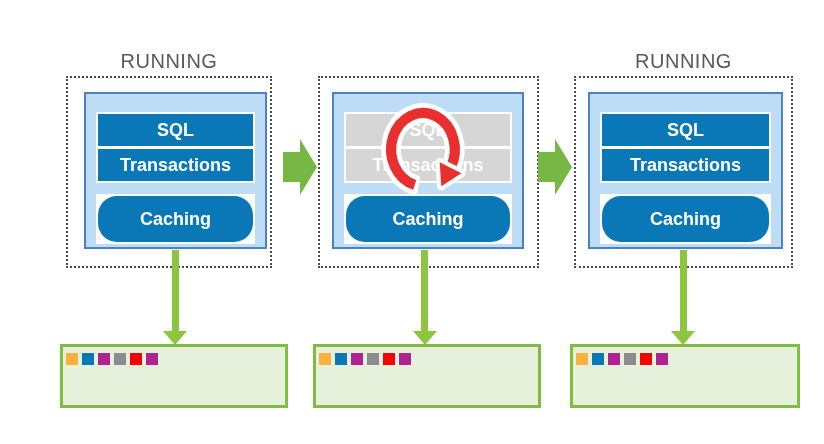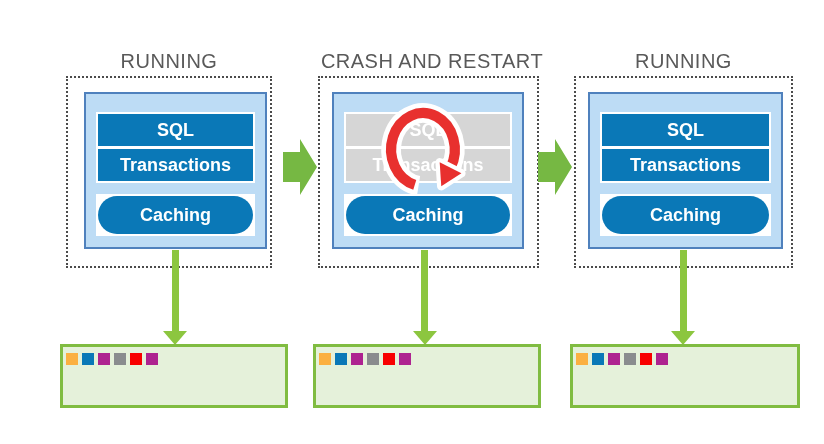--- a/index.html
+++ b/index.html
@@ -48,21 +48,21 @@
   .layer {
     height: 32px;
     background: #0a78b7;
     color: #ffffff;
     font-size: 18px;
     font-weight: bold;
     display: flex;
     align-items: center;
     justify-content: center;
   }
-  .layer.tall { height: 38px; border-radius: 19px; }
+  .layer.tall { height: 46px; border-radius: 19px; }
   .layer.off { background: #d6d6d6; }
 
   
   .restart {
     position: absolute;
     left: 56px;
     top: 20px;
     width: 94px;
     height: 103px;
     z-index: 5;
@@ -102,21 +102,20 @@
     align-items: flex-start;
   }
   .sq { width: 12px; height: 12px; display: inline-block; background: #ccc; }
 </style>
 </head>
 <body>
 
 <div class="canvas">
 
   <div class="title" style="left:66px;width:206px">RUNNING</div>
-  <div class="title" style="left:298px;width:268px">CRASH AND RESTART</div>
   <div class="title" style="left:574px;width:219px">RUNNING</div>
 
   <div class="dbox" style="left:66px;width:206px">
     <div class="srv" style="left:16px;width:183px">
       <div class="group">
         <div class="layer">SQL</div>
         <div class="layer">Transactions</div>
       </div>
       <div class="group gap">
         <div class="layer tall">Caching</div>

